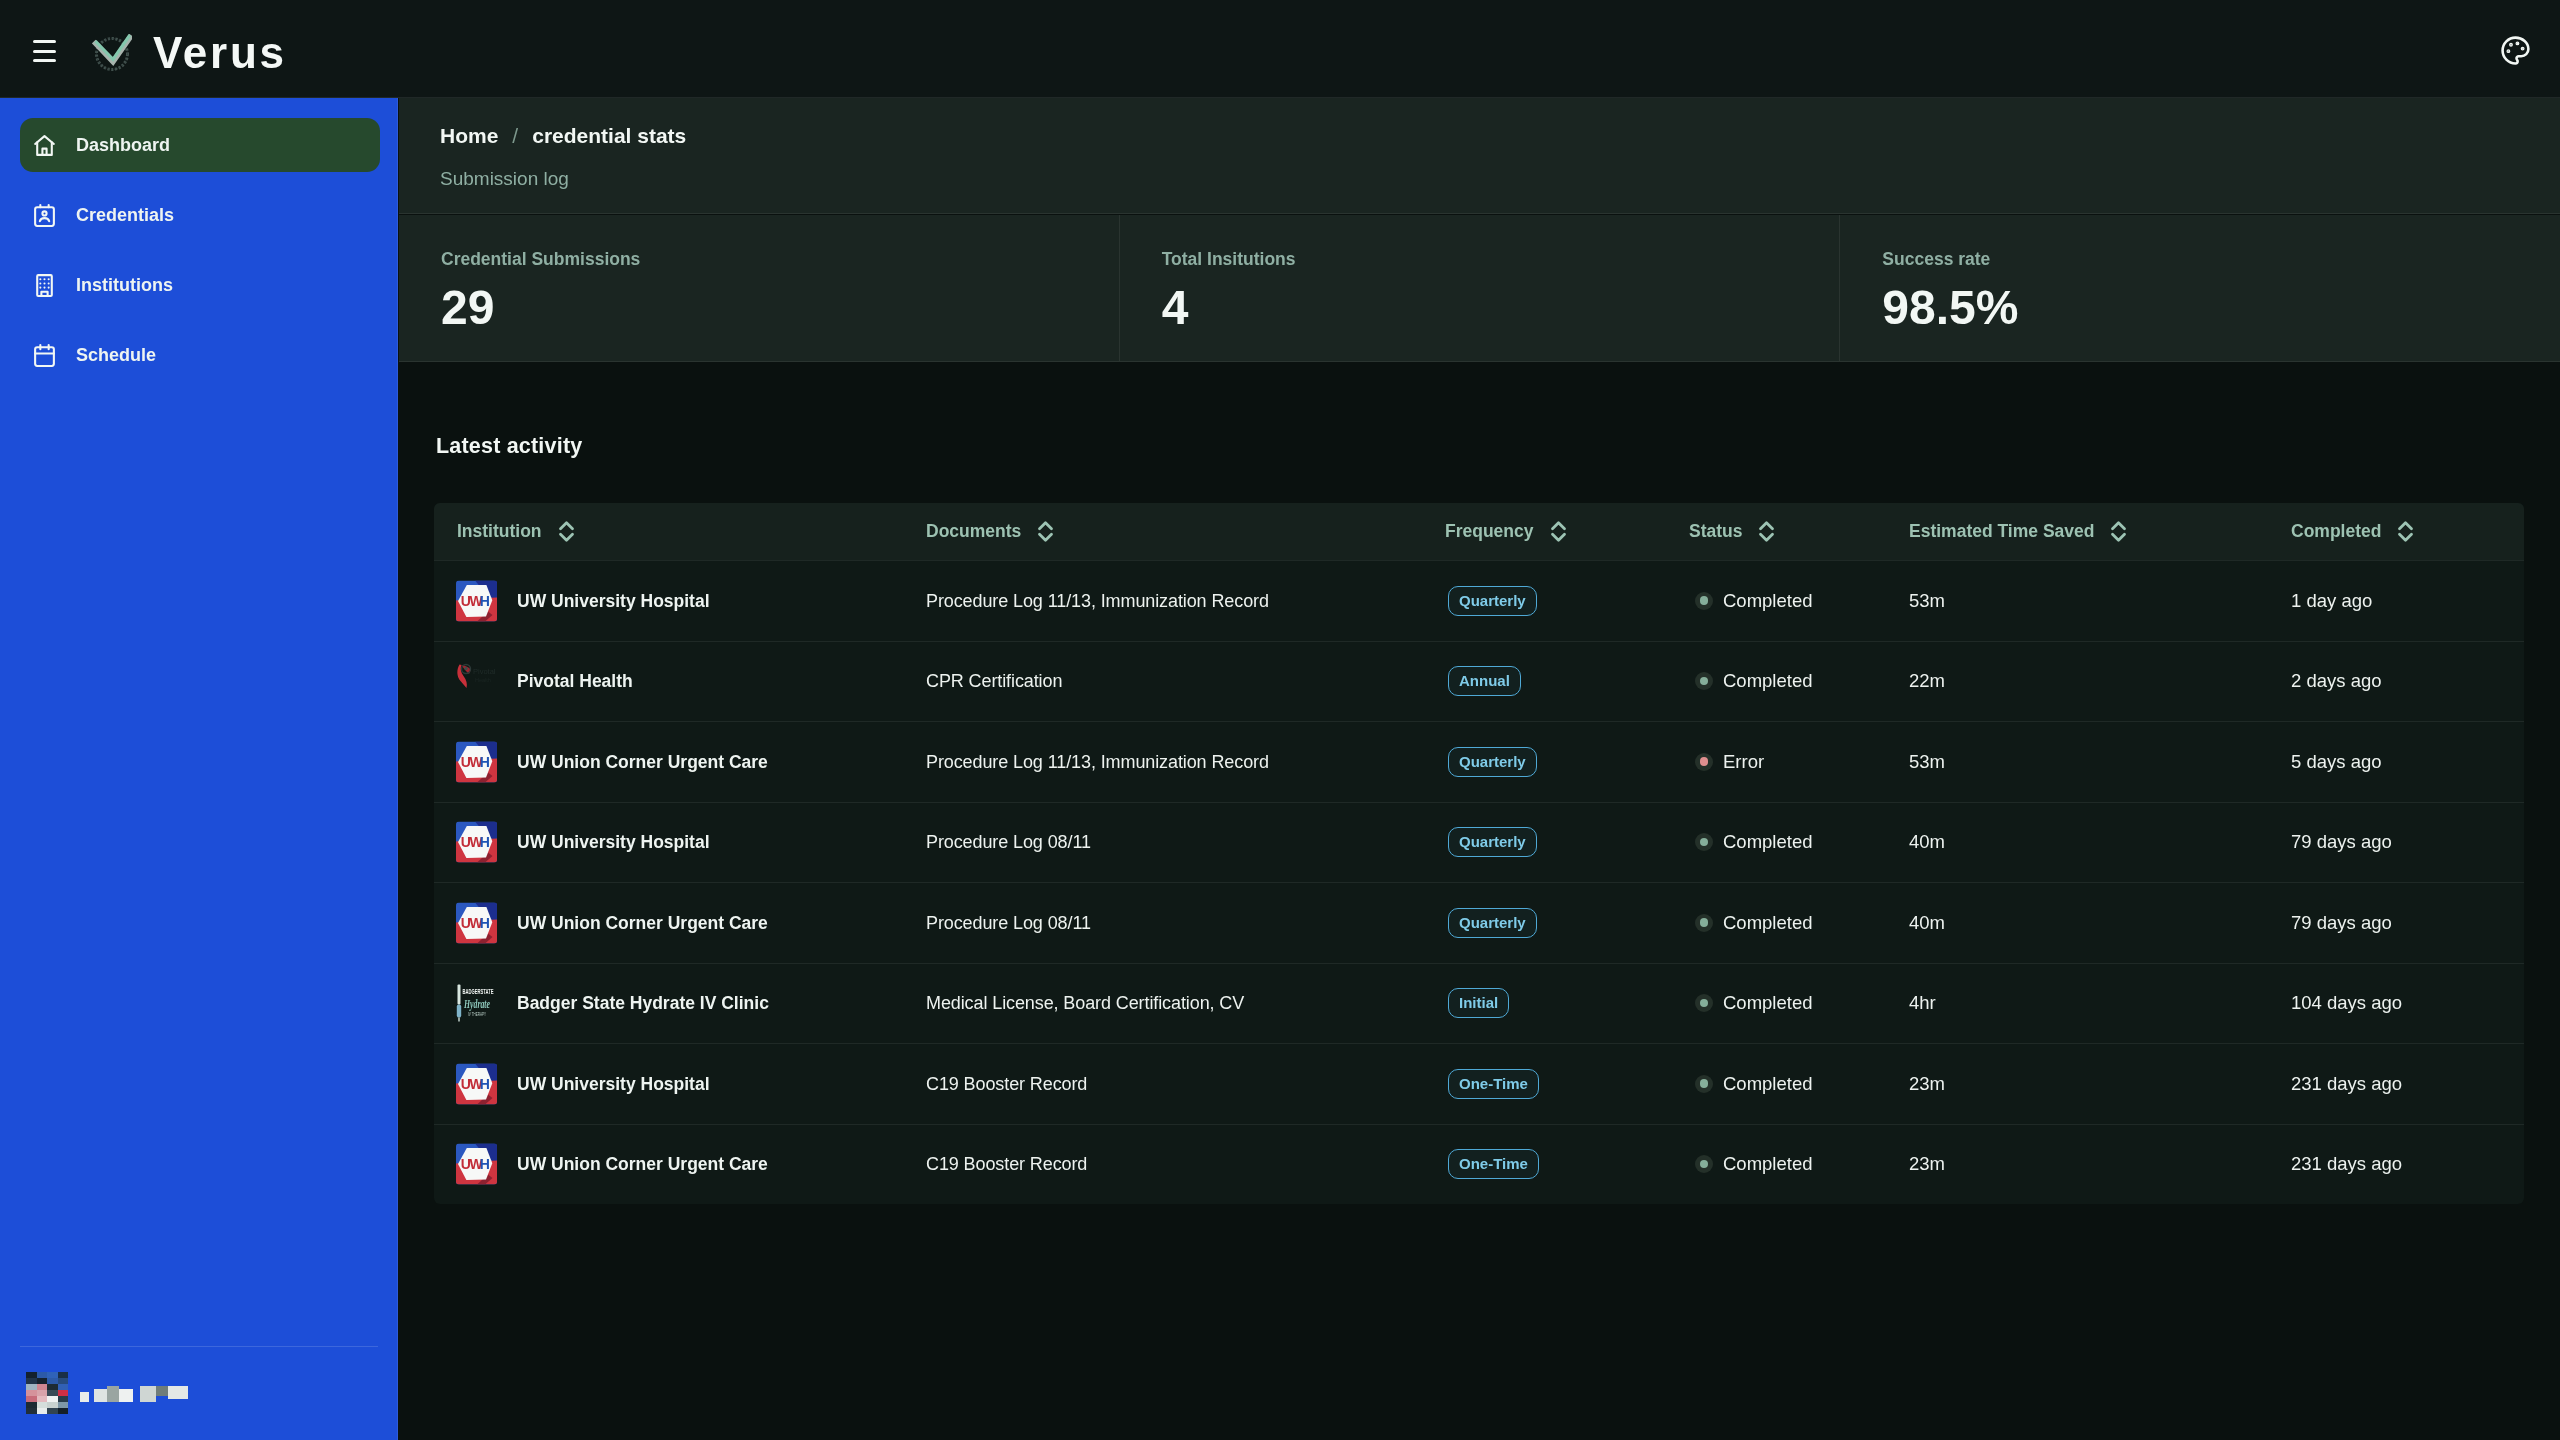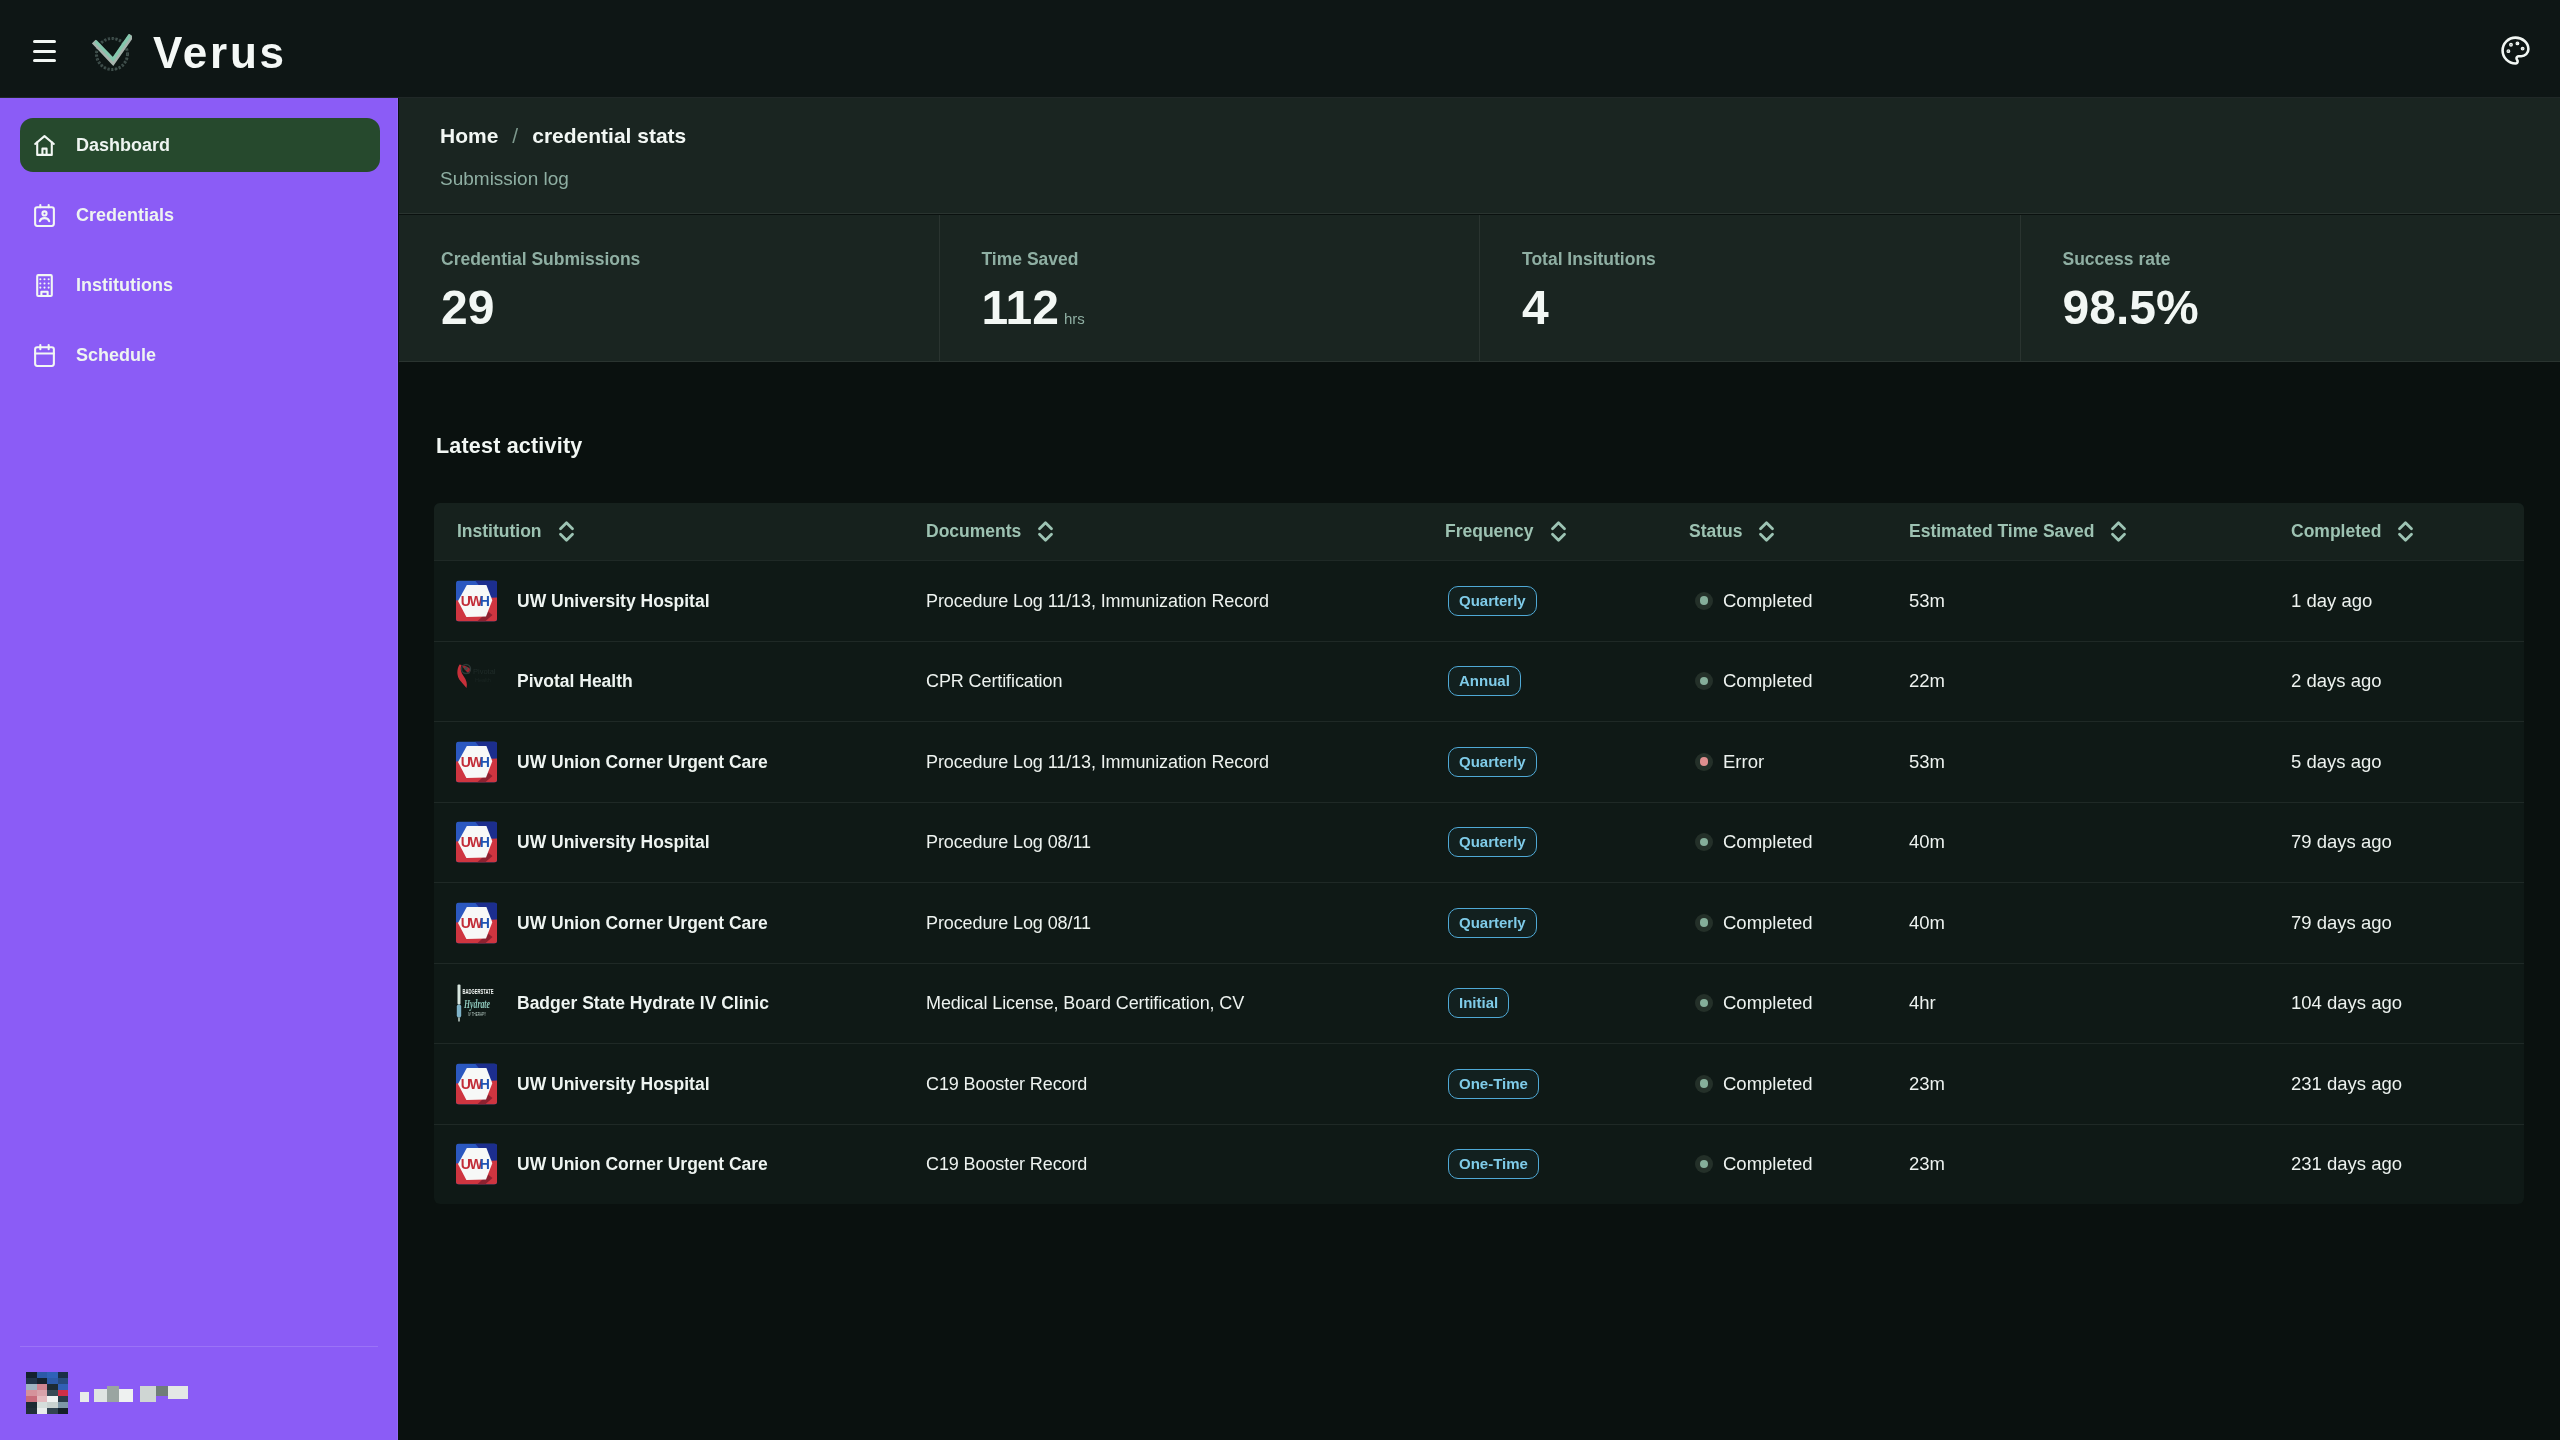--- a/index.html
+++ b/index.html
@@ -4,21 +4,21 @@
 <style>
   * { margin:0; padding:0; box-sizing:border-box; }
   html,body { width:2560px; height:1440px; background:#0a110f; font-family:"Liberation Sans", sans-serif; overflow:hidden; }
   .topbar { position:absolute; left:0; top:0; width:2560px; height:98px; background:#0e1615; border-bottom:1px solid rgba(255,255,255,0.08); }
   .burger { position:absolute; left:33px; top:40px; width:23px; height:23px; }
   .burger span { position:absolute; left:0; width:23px; height:3.4px; background:#f2f7f4; border-radius:2px; }
   .logo-wrap { position:absolute; left:92px; top:34px; width:38px; height:38px; }
   .brand { position:absolute; left:153px; top:28px; font-size:44px; font-weight:700; color:#f4f8f6; letter-spacing:2.8px; }
   .palette { position:absolute; left:2500px; top:35px; width:31px; height:31px; }
 
-  .sidebar { position:absolute; left:0; top:98px; width:398px; height:1342px; background:#8b5cf6; border-right:1px solid rgba(255,255,255,0.08); }
+  .sidebar { position:absolute; left:0; top:98px; width:398px; height:1342px; background:#1d4ed8; border-right:1px solid rgba(255,255,255,0.08); }
   .nav-item { position:absolute; left:20px; width:360px; height:54px; border-radius:13px; color:#eef4f1; }
   .nav-item.active { background:#26492d; }
   .nav-item .nicon { position:absolute; left:12px; top:15px; width:25px; height:25px; }
   .nav-item .nlabel { position:absolute; left:56px; top:50%; transform:translateY(-50%); font-size:18px; font-weight:600; }
   .side-divider { position:absolute; left:20px; top:1248px; width:358px; height:1px; background:rgba(255,255,255,0.14); }
 
   .content-band { position:absolute; left:399px; top:98px; width:2161px; height:116px; background:#1a2521; border-bottom:1px solid rgba(255,255,255,0.07); }
   .crumbs { position:absolute; left:41px; top:26px; font-size:21px; font-weight:700; color:#f2f7f4; }
   .crumbs .sep { color:#7d988d; font-weight:400; padding:0 14px; }
   .sublabel { position:absolute; left:41px; top:70px; font-size:19px; color:#8fafa3; }
@@ -161,24 +161,20 @@
   <div class="crumbs">Home<span class="sep">/</span>credential stats</div>
   <div class="sublabel">Submission log</div>
 </div>
 
 <div class="stats">
   <div class="stat">
       <div class="slabel">Credential Submissions</div>
       <div class="svalue">29</div>
     </div>
   <div class="stat">
-      <div class="slabel">Time Saved</div>
-      <div class="svalue">112<span class="sunit" style="margin-left:5px">hrs</span></div>
-    </div>
-  <div class="stat">
       <div class="slabel">Total Insitutions</div>
       <div class="svalue">4</div>
     </div>
   <div class="stat">
       <div class="slabel">Success rate</div>
       <div class="svalue">98.5%</div>
     </div>
 </div>
 
 <div class="latest">Latest activity</div>

